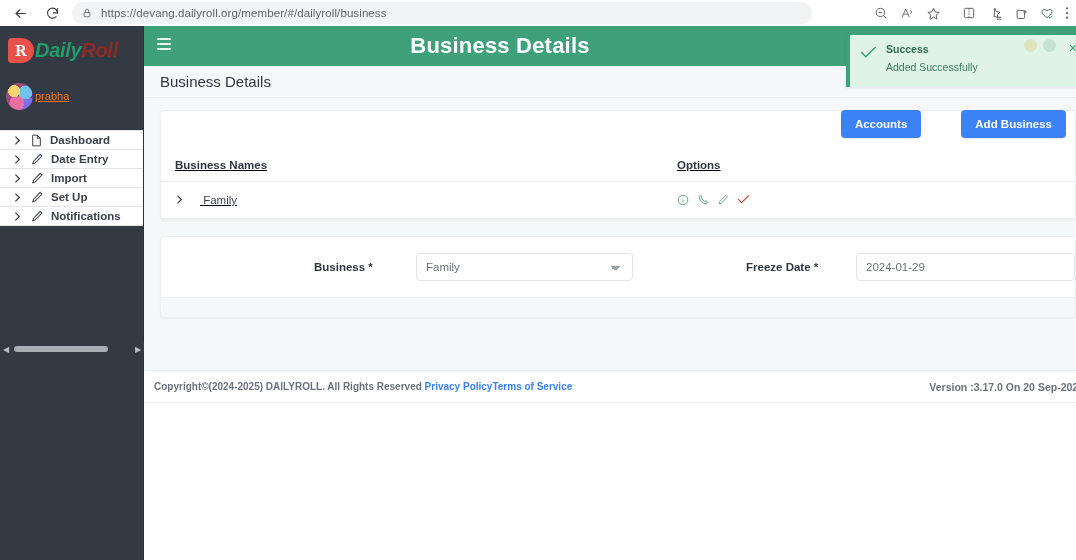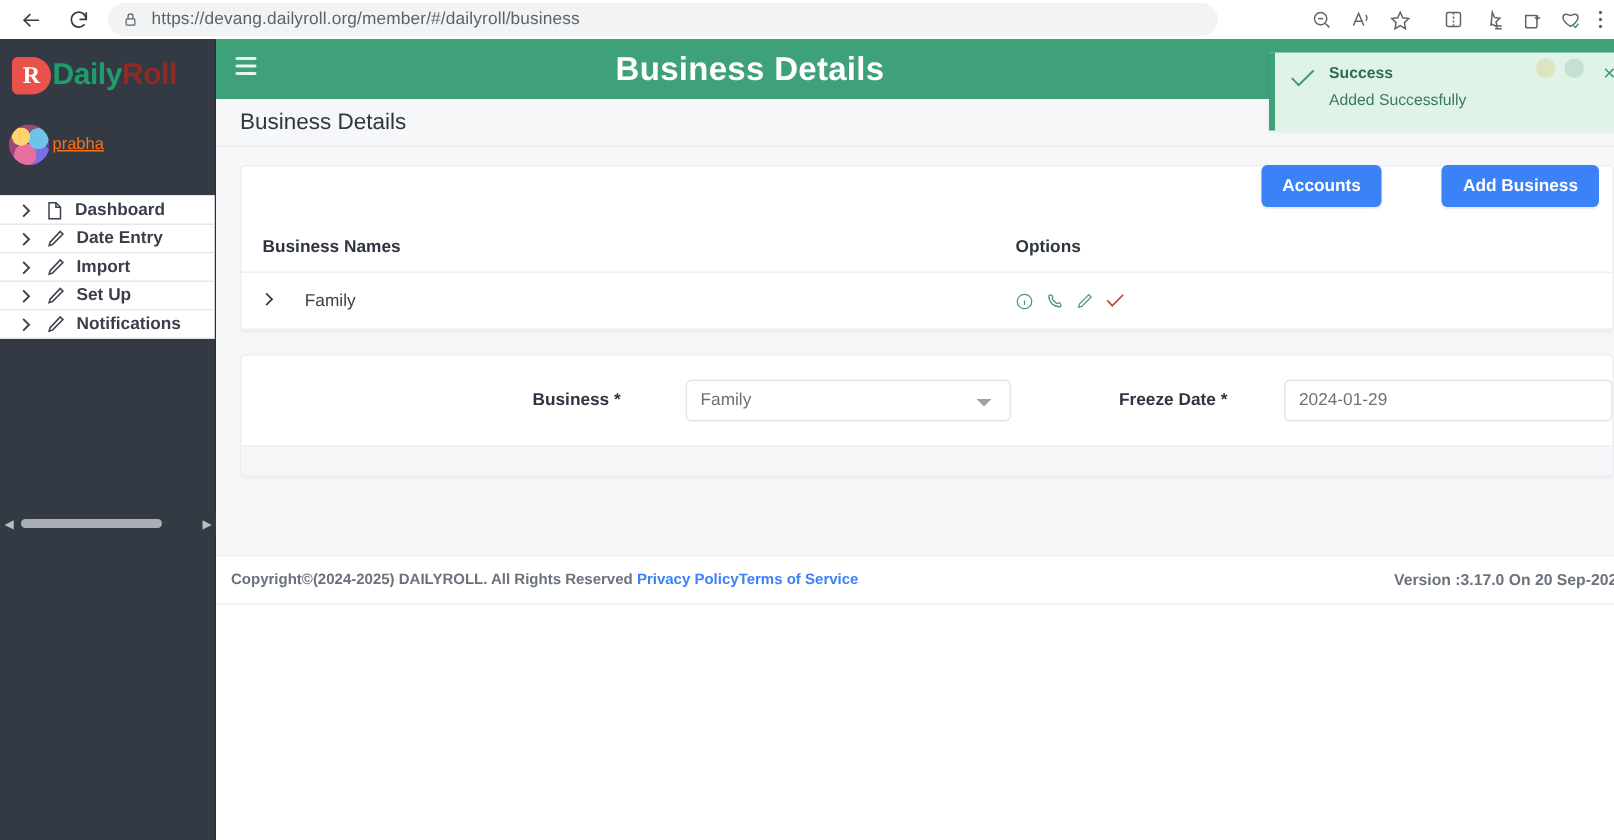--- a/index.html
+++ b/index.html
@@ -55,21 +55,21 @@
     height: 49px; display: flex; align-items: center; padding-left: 8px;
   }
   #brand-mark {
     width: 26px; height: 25px; background: #e8524a;
     border-radius: 4px 13px 13px 4px;
     display: flex; align-items: center; justify-content: center;
     color: #fff; font-weight: bold; font-size: 16px;
     font-family: "Liberation Serif", serif;
     margin-right: 1px; flex: none;
   }
-  #brand-text { font-size: 20px; font-weight: bold; letter-spacing: -.3px; }
+  #brand-text { font-size: 20px; font-weight: bold; letter-spacing: -.3px; font-style: italic; }
   #brand-text .p1 { color: #1f9d6b; }
   #brand-text .p2 { color: #8f2a25; }
 
   #user-row {
     height: 42px; display: flex; align-items: center; padding-left: 6px;
   }
   #avatar {
     width: 27px; height: 27px; border-radius: 50%;
     background:
       radial-gradient(circle at 30% 30%, #ffd36e 0 22%, transparent 23%),
@@ -158,20 +158,21 @@
     margin-left: 32px;
   }
 
   
   #table-card {
     position: absolute; left: 16px; top: 12px;
     width: 916px; background: #ffffff;
     border: 1px solid #eceef1;
     border-radius: 3px;
     box-shadow: 0 1px 2px rgba(0,0,0,.04);
+    text-decoration: underline;
   }
   #table-card-pad { height: 38px; }
   table { width: 100%; border-collapse: collapse; }
   thead th {
     text-align: left; font-size: 11.5px; font-weight: bold; color: #2f3540;
     padding: 10px 0 10px 14px;
     border-bottom: 1px solid #eceef1;
   }
   thead th.c2 { padding-left: 14px; }
   tbody td {
@@ -523,21 +524,21 @@
     <div id="form-card">
       <div id="form-body">
         <div class="fgroup">
           <label class="flabel">Business *</label>
           <div class="fctl">
             <select class="sel">
               <option>Family</option>
             </select>
           </div>
         </div>
-        <div class="fgroup" style="margin-left:72px;">
+        <div class="fgroup" style="margin-left:113px;">
           <label class="flabel" style="width:110px;padding-left:0;">Freeze Date *</label>
           <div class="fctl">
             <input class="inp" type="text" value="2024-01-29" style="">
           </div>
         </div>
       </div>
       <div id="form-footer"></div>
     </div>
   </div>
 

